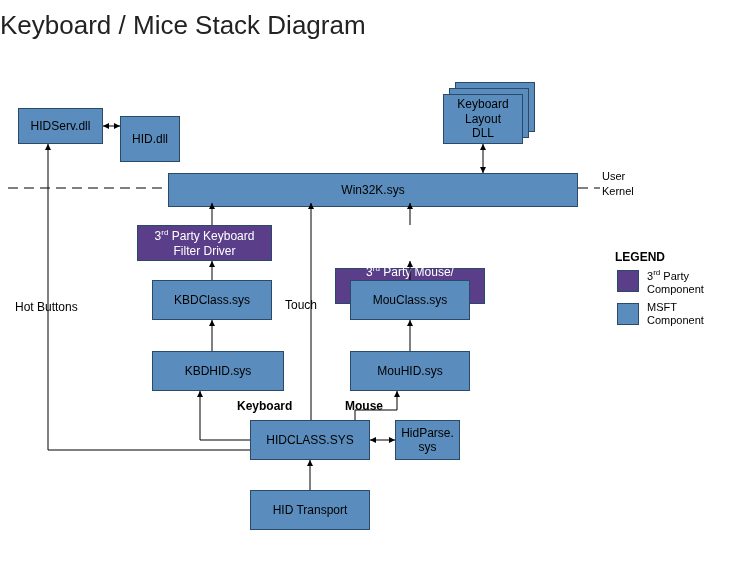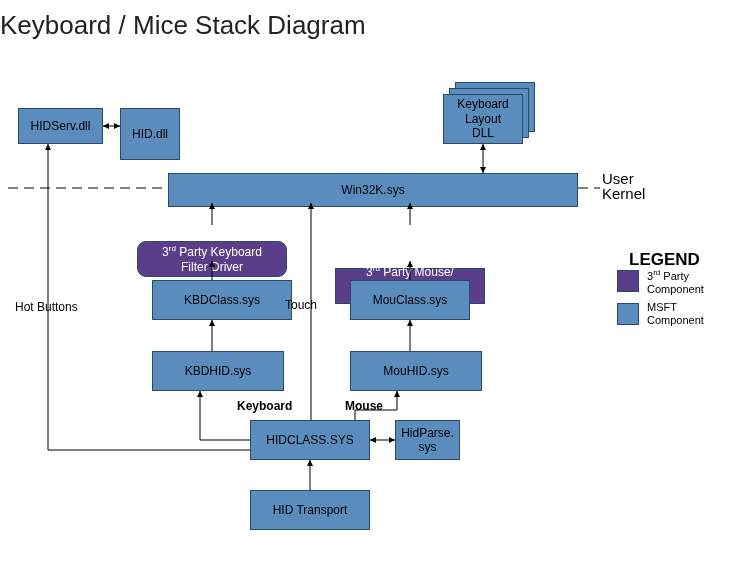--- a/index.html
+++ b/index.html
@@ -41,22 +41,21 @@
   }
   .label {
     position: absolute;
     font-size: 12px;
     color: #000;
   }
   .bold { font-weight: bold; padding-left: 12px; }
   .legend-title {
     position: absolute;
     font-weight: bold;
-    font-size: 17px;
-    margin-left: 14px;
+    font-size: 12px;
   }
   .legend-swatch {
     position: absolute;
     width: 22px;
     height: 22px;
     border: 1px solid #2a4a6a;
     box-sizing: border-box;
   }
   .legend-label {
     position: absolute;
@@ -64,68 +63,68 @@
     line-height: 1.2;
   }
   svg.connector {
     position: absolute;
     top: 0;
     left: 0;
     pointer-events: none;
   }
   .divider-label {
     position: absolute;
-    font-size: 15px;
+    font-size: 11px;
   }
   sup { font-size: 8px; }
 </style>
 </head>
 <body>
 
 <div class="title">Keyboard / Mice Stack Diagram</div>
 
 <div class="stack-shadow" style="top:82px; left:455px; width:80px; height:50px;"></div>
 <div class="stack-shadow" style="top:88px; left:449px; width:80px; height:50px;"></div>
 <div class="box msft" style="top:94px; left:443px; width:80px; height:50px;">
   <span>Keyboard Layout DLL</span>
 </div>
 
 <div class="box msft" style="top:108px; left:18px; width:85px; height:36px;">
   <span>HIDServ.dll</span>
 </div>
 
-<div class="box msft" style="top:108px; left:120px; width:60px; height:52px;">
+<div class="box msft" style="top:116px; left:120px; width:60px; height:46px;">
   <span>HID.dll</span>
 </div>
 
 <div class="box msft" style="top:173px; left:168px; width:410px; height:30px;">
   <span>Win32K.sys</span>
 </div>
 
-<div class="box third" style="top:241px; left:137px; width:150px; height:36px;border-radius:9px;">
+<div class="box third" style="top:225px; left:137px; width:135px; height:36px;">
   <span>3<sup>rd</sup> Party Keyboard Filter Driver</span>
 </div>
 
 <div class="box third" style="top:225px; left:335px; width:150px; height:36px;margin-top:43px;">
   <span>3<sup>rd</sup> Party Mouse/ Touchpad Filter Driver</span>
 </div>
 
-<div class="box msft" style="top:280px; left:152px; width:140px; height:40px;">
+<div class="box msft" style="top:280px; left:152px; width:120px; height:40px;">
   <span>KBDClass.sys</span>
 </div>
 
 <div class="box msft" style="top:280px; left:350px; width:120px; height:40px;">
   <span>MouClass.sys</span>
 </div>
 
 <div class="box msft" style="top:351px; left:152px; width:132px; height:40px;">
   <span>KBDHID.sys</span>
 </div>
 
-<div class="box msft" style="top:351px; left:350px; width:132px; height:40px;">
+<div class="box msft" style="top:351px; left:350px; width:120px; height:40px;">
   <span>MouHID.sys</span>
 </div>
 
 <div class="box msft" style="top:420px; left:250px; width:120px; height:40px;">
   <span>HIDCLASS.SYS</span>
 </div>
 
 <div class="box msft" style="top:420px; left:395px; width:65px; height:40px;">
   <span>HidParse. sys</span>
 </div>

